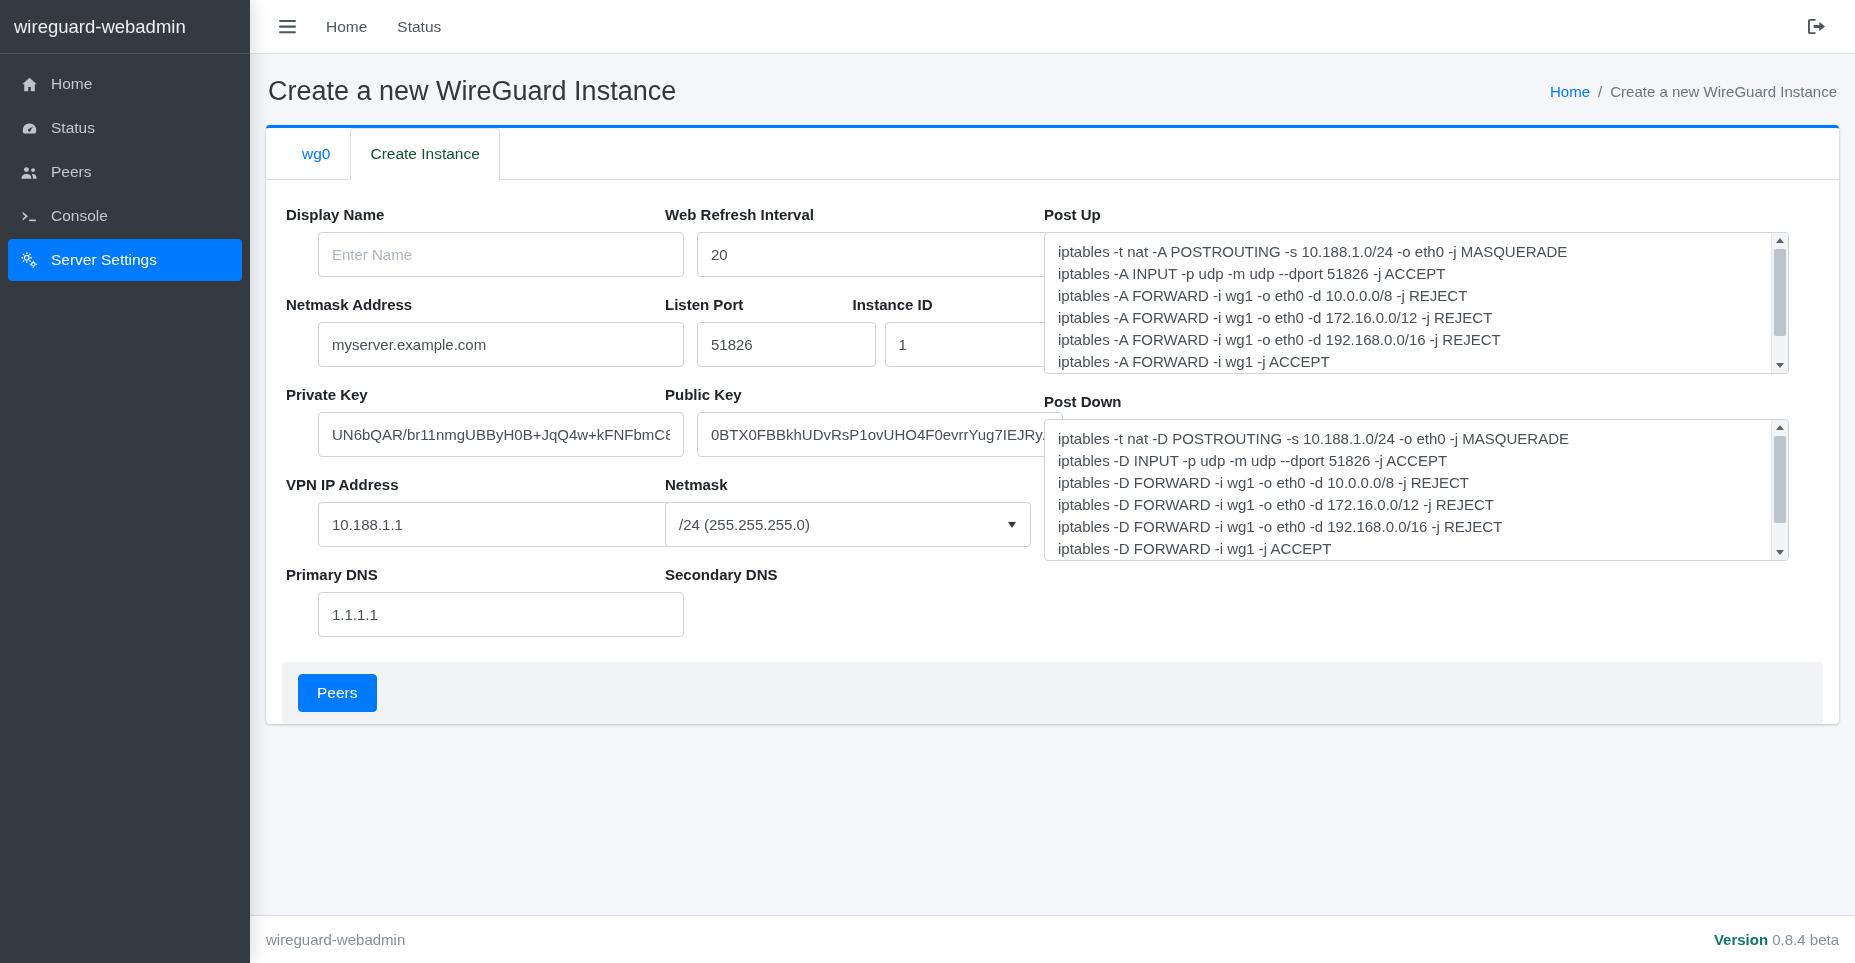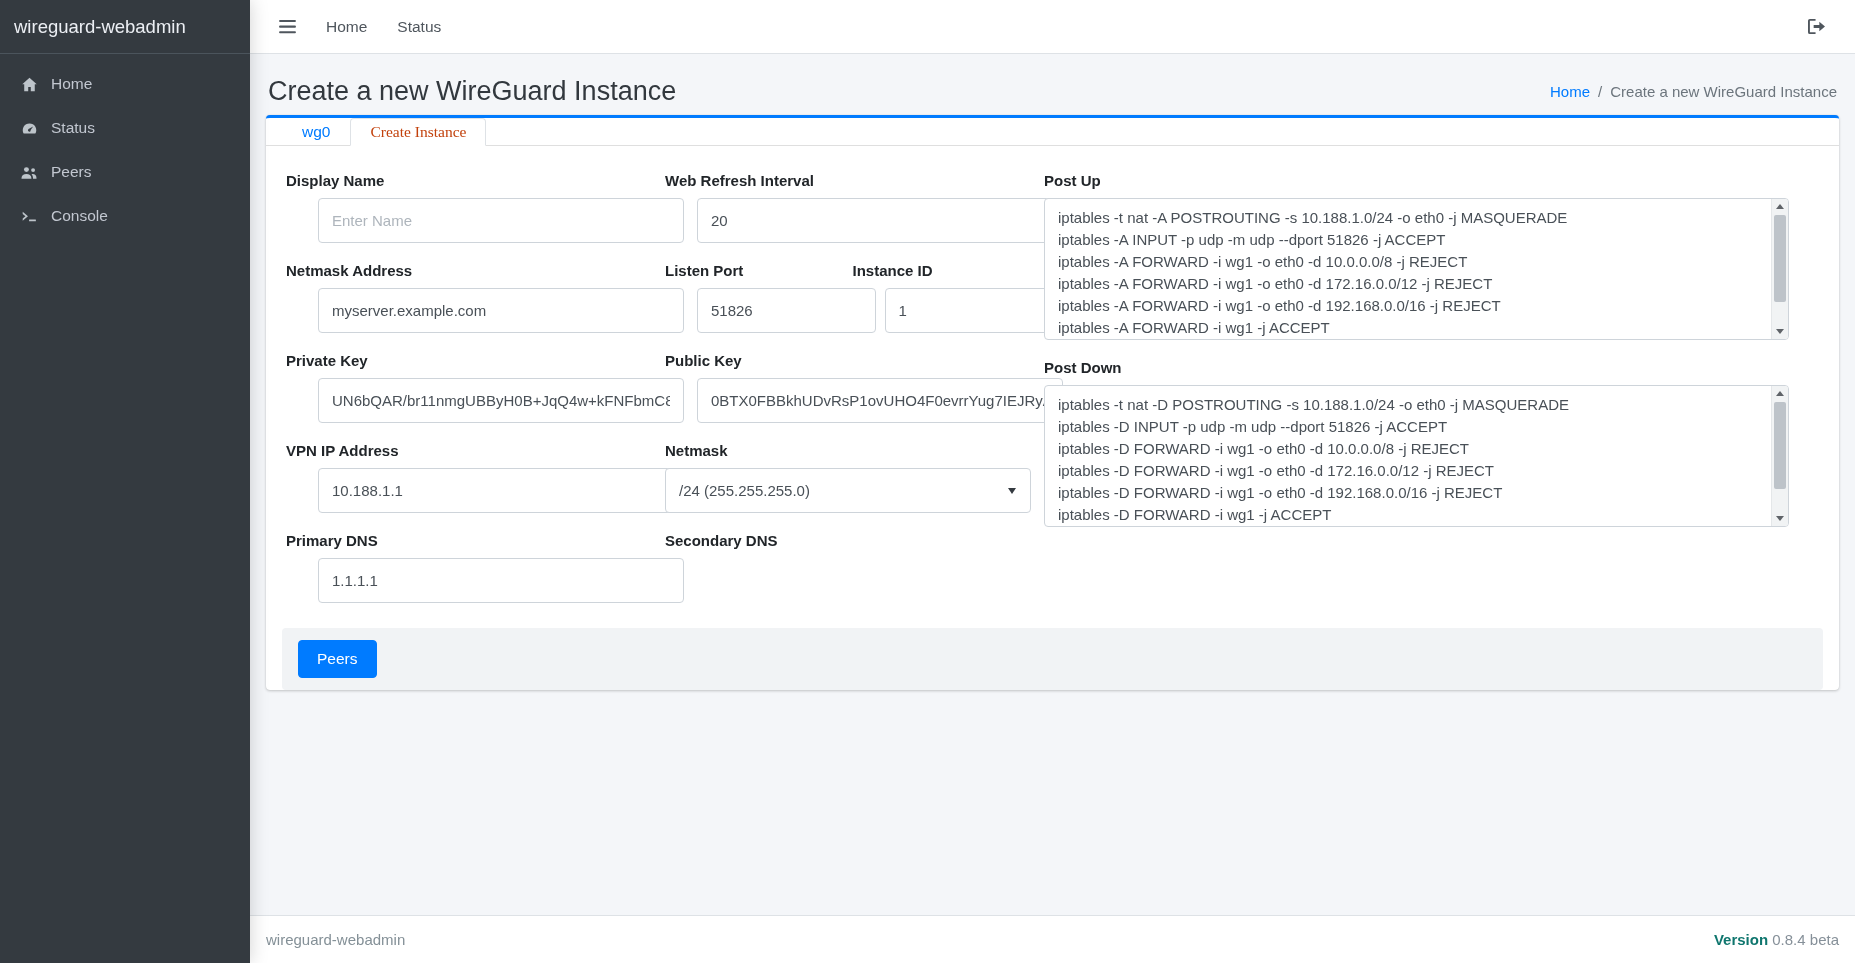--- a/index.html
+++ b/index.html
@@ -39,38 +39,38 @@
     height: 54px; flex-shrink: 0; background: #fff; border-bottom: 1px solid #dee2e6;
     display: flex; align-items: center; justify-content: space-between; padding: 0 14px;
   }
   .nav-left { display: flex; align-items: center; }
   .nav-link {
     color: #4f565d; font-size: 15.5px; padding: 9px 15px; cursor: pointer;
     text-decoration: none; display: flex; align-items: center;
   }
 
   .content { flex: 1; padding: 16px 16px 0; min-height: 0; }
-  .content-header { display: flex; justify-content: space-between; align-items: center; padding: 6px 2px 8px; }
+  .content-header { display: flex; justify-content: space-between; align-items: center; padding: 6px 2px 18px; }
   .page-title { font-size: 27px; font-weight: 500; color: #32383e; }
   .breadcrumb { font-size: 15px; color: #6c757d; display: flex; gap: 8px; align-items: center; }
   .breadcrumb a { color: #007bff; text-decoration: none; cursor: pointer; }
 
   
   .card {
     background: #fff; border-top: 3px solid #007bff; border-radius: 4px;
     box-shadow: 0 0 1px rgba(0,0,0,.125), 0 1px 3px rgba(0,0,0,.2);
   }
   .card-header { padding: 0 16px; border-bottom: 1px solid rgba(0,0,0,.125); }
   .tabs { display: flex; }
   .tab {
-    padding: 4px 19px; font-size: 15.5px; border: 1px solid transparent;
+    padding: 16px 19px; font-size: 15.5px; border: 1px solid transparent;
     border-radius: 4px 4px 0 0; margin-bottom: -1px; cursor: pointer; text-decoration: none;
   }
   .tab.link { color: #007bff; }
-  .tab.active { color: #c2410c; background: #fff; border-color: #dee2e6 #dee2e6 #fff; font-family: Liberation Serif, serif; }
+  .tab.active { color: #14532d; background: #fff; border-color: #dee2e6 #dee2e6 #fff; }
 
   .card-body {
     padding: 26px 20px 2px;
     display: grid; grid-template-columns: 366px 366px 745px; column-gap: 13px;
     align-items: start;
   }
   .fg { margin-bottom: 19px; }
   .fg label { display: block; font-weight: 700; font-size: 15px; color: #212529; margin-bottom: 9px; }
   .fg input {
     width: 100%; height: 45px; padding: 8px 13px; border: 1px solid #ced4da; border-radius: 4px;
@@ -179,20 +179,31 @@
         <span class="nav-icon">
           <svg width="17" height="17" viewBox="0 0 20 20" fill="currentColor">
               <path d="M2 4.5l6.2 5.2L2 14.9v-2.6l3.2-2.6L2 7.1z"></path>
               <rect x="9.5" y="13.5" width="8" height="2.2" rx="0.4"></rect>
             </svg>
         </span>
         <span>Console</span>
       </a>
 
 
+      <a class="nav-item active">
+        <span class="nav-icon">
+          <svg width="18" height="18" viewBox="0 0 20 20" fill="none" stroke="currentColor" stroke-width="1.4">
+              <circle cx="7.5" cy="7.5" r="2.6"></circle>
+              <path d="M7.5 3.4V1.6M7.5 13.4v-1.8M3.4 7.5H1.6M13.4 7.5h-1.8M4.6 4.6L3.3 3.3M11.7 11.7l-1.3-1.3M10.4 4.6l1.3-1.3M4.6 10.4l-1.3 1.3"></path>
+              <circle cx="14.8" cy="14.8" r="2"></circle>
+              <path d="M14.8 11.9v-1.1M14.8 18.9v-1.1M11.9 14.8h-1.1M18.9 14.8h-1.1"></path>
+            </svg>
+        </span>
+        <span>Server Settings</span>
+      </a>
 
     </nav>
   </aside>
 
   <div class="main">
 
     <header class="navbar">
       <div class="nav-left">
         <a class="nav-link">
           <span>

